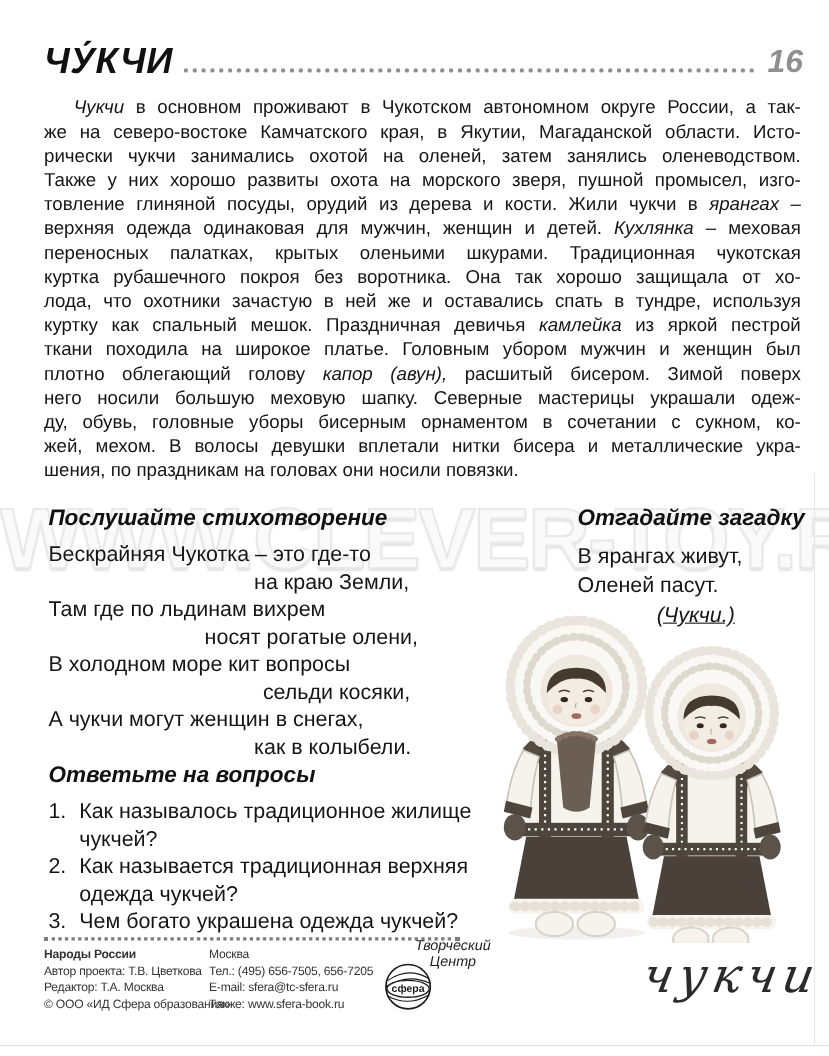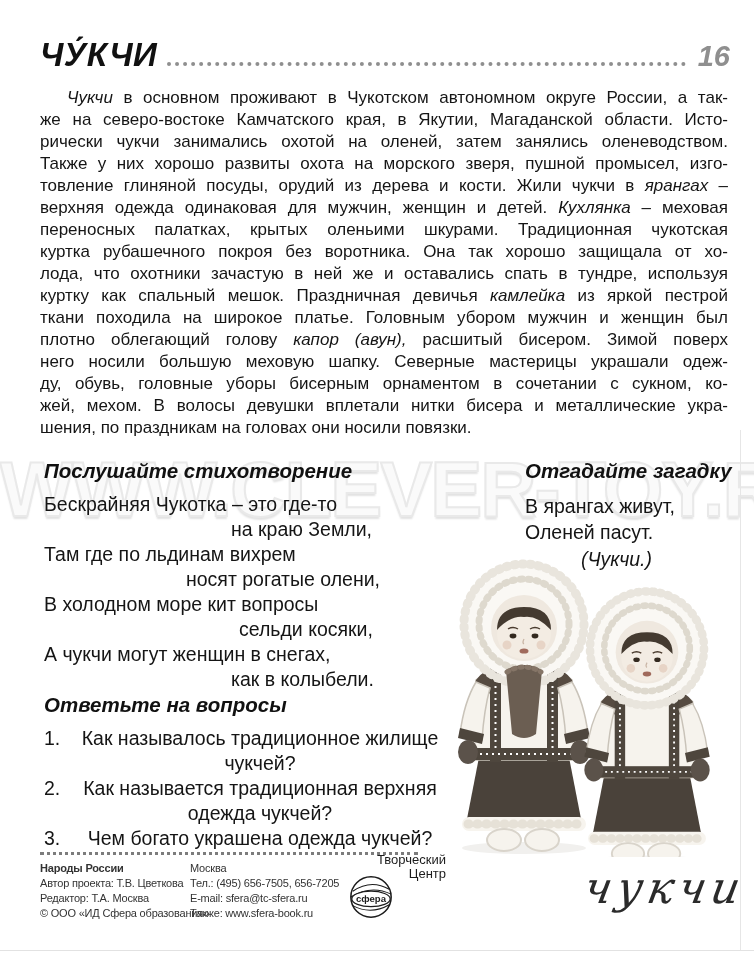--- a/index.html
+++ b/index.html
@@ -26,45 +26,45 @@
 
   
   .shead{font-size:20.5px;font-weight:bold;font-style:italic;color:#111;margin:0 0 9px 0;}
 
   
   .poem{left:44px;top:458px;width:402px;font-size:19.5px;line-height:25px;}
   .pline{white-space:nowrap;}
 
   
   .riddle{left:525px;top:458px;width:215px;font-size:19.5px;line-height:26px;}
-  .riddle .ans{font-style:italic;margin-left:56px;margin-top:1px;}
+  .riddle .ans{font-style:italic;margin-left:72px;margin-top:1px;text-decoration:underline;}
 
   
   .quest{left:44px;top:692px;width:404px;font-size:19.5px;line-height:25px;}
   .qrow{display:flex;}
   .qrow .num{width:28px;flex:0 0 28px;}
-  .qrow .qtxt{flex:1;text-align:center;}
+  .qrow .qtxt{flex:1;}
 
   
   .illu{left:424px;top:552px;width:322px;height:305px;}
   .caption{left:585px;top:862px;width:160px;text-align:center;
            font-family:"DejaVu Serif",serif;font-style:italic;font-size:44px;
            letter-spacing:5px;color:#2b2b2b;transform:skewX(-10deg);}
 
   
   .footer{left:40px;top:852px;width:378px;font-size:11px;line-height:15px;color:#333;letter-spacing:-.2px;}
   .fdots{border-top:3px dotted #7c7c7c;height:2px;margin-bottom:4px;}
   .fcols{display:flex;}
   .fcol1{width:150px;flex:0 0 150px;}
   .fcol2{flex:1;padding-left:0px;}
   .fcol1 .b{font-weight:bold;}
   .fline{white-space:nowrap;}
 
   .logo{left:346px;top:853px;width:86px;height:66px;}
-  .logo .ltxt{position:absolute;right:-14px;top:0;text-align:right;font-size:13px;line-height:13.5px;color:#1c1c1c;}
+  .logo .ltxt{position:absolute;right:-14px;top:0;text-align:center;font-size:13px;line-height:13.5px;color:#1c1c1c;font-style:italic;}
   .logo svg{position:absolute;left:0;top:20px;}
 
   
   .edge-r{left:740px;top:430px;width:1px;height:520px;background:#e6e6e6;z-index:2;}
   .edge-b{left:0;top:950px;width:754px;height:1px;background:#e2e2e2;z-index:2;}
 </style>
 </head>
 <body>
 
 <div class="layer wm">WWW.CLEVER-TOY.RU</div>

